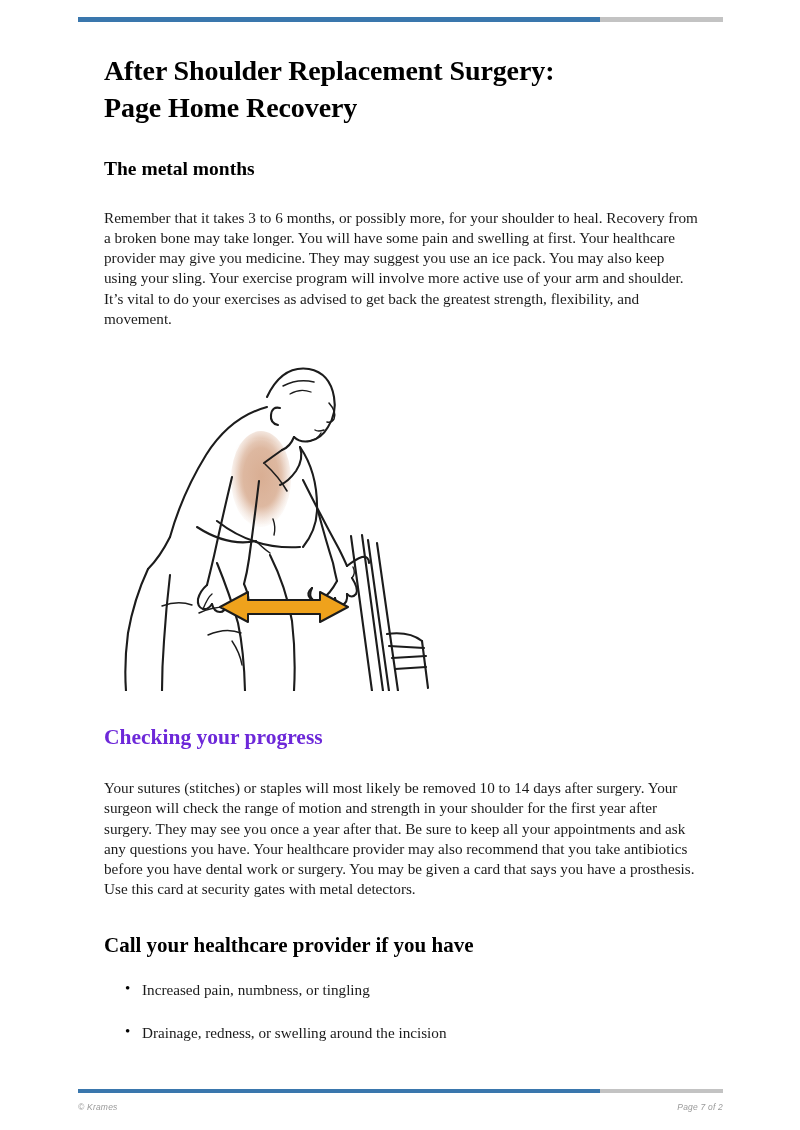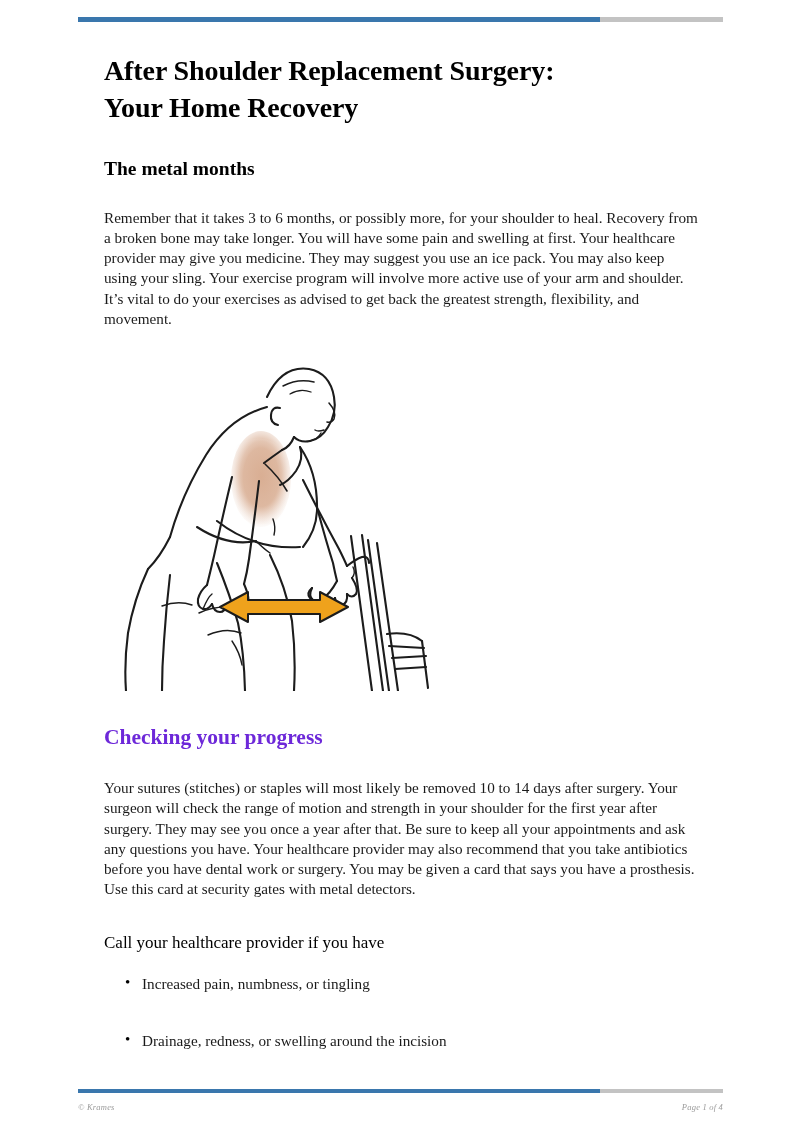--- a/index.html
+++ b/index.html
@@ -79,36 +79,36 @@
     line-height: 1.3;
   }
   h2.sec-head-lg {
     font-size: 21.5px;
     font-weight: bold;
     margin: 33px 0 0 0;
     color: #6d28d9;
     line-height: 1.3;
   }
   h2.sec-head-xl {
-    font-size: 17px;
-    font-weight: normal;
+    font-size: 21px;
+    font-weight: bold;
     margin: 33px 0 0 0;
     color: #000;
     line-height: 1.3;
   }
 
   ul.bullets {
     margin: 20px 0 0 0;
     padding-left: 38px;
     list-style: none;
   }
   ul.bullets li {
     font-size: 15.2px;
     line-height: 1.33;
-    margin-bottom: 36px;
+    margin-bottom: 23px;
     position: relative;
     color: #1a1a1a;
   }
   ul.bullets li::before {
     content: "\2022";
     position: absolute;
     left: -17px;
     top: -1px;
     font-size: 15px;
     color: #000;
@@ -137,42 +137,42 @@
     display: flex;
   }
   .footer-row {
     position: absolute;
     left: 78px;
     bottom: 18px;
     width: 645px;
     display: flex;
     justify-content: space-between;
     align-items: flex-start;
-    font-family: Liberation Serif, serif;
+    font-family: Liberation Sans, sans-serif;
     font-style: italic;
     font-size: 8.5px;
     color: #9a9a9a;
     letter-spacing: 0.2px;
   }
 </style>
 </head>
 <body>
 
 <div class="page">
 
   <div class="top-rule">
     <div class="rule-blue"></div>
     <div class="rule-gray"></div>
   </div>
 
   <div class="content">
 
     <h1 class="doc-title">
       <span class="line">After Shoulder Replacement Surgery:</span>
-      <span class="line">Your Home Recovery</span>
+      <span class="line">Page Home Recovery</span>
     </h1>
 
 
     <h2 class="sec-head">The metal months</h2>
     <p class="body-text">Remember that it takes 3 to 6 months, or possibly more, for your shoulder to heal. Recovery from a broken bone may take longer. You will have some pain and swelling at first. Your healthcare provider may give you medicine. They may suggest you use an ice pack. You may also keep using your sling. Your exercise program will involve more active use of your arm and shoulder. It’s vital to do your exercises as advised to get back the greatest strength, flexibility, and movement.</p>
 
     <div class="figure">
       <svg viewBox="0 0 330 340" xmlns="http://www.w3.org/2000/svg">
         <defs>
           <radialGradient id="shoulderGlow" cx="50%" cy="45%" r="62%">
@@ -294,16 +294,16 @@
 
   </div>
 
   <div class="bottom-rule">
     <div class="rule-blue"></div>
     <div class="rule-gray"></div>
   </div>
 
   <div class="footer-row">
     <span>© Krames</span>
-    <span>Page 1 of 4</span>
+    <span>Page 7 of 2</span>
   </div>
 
 </div>
 
 </body></html>

